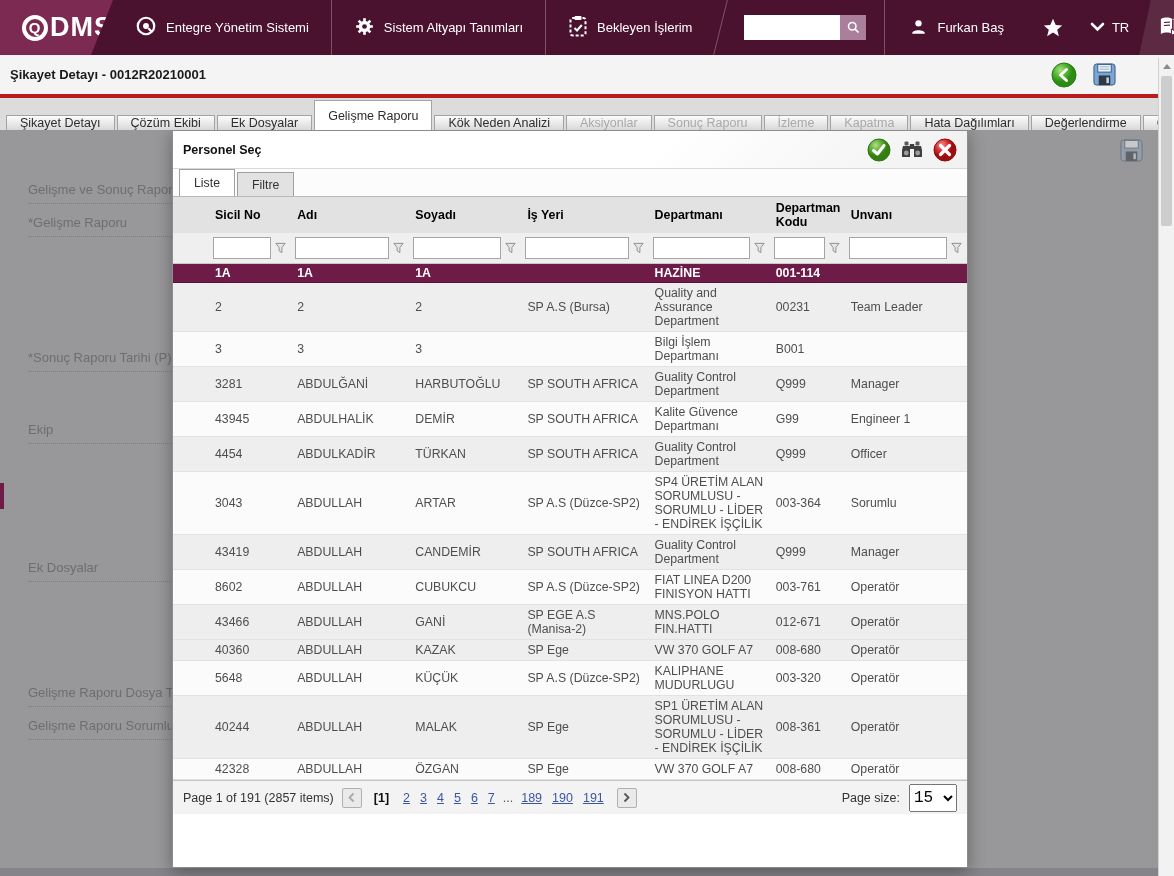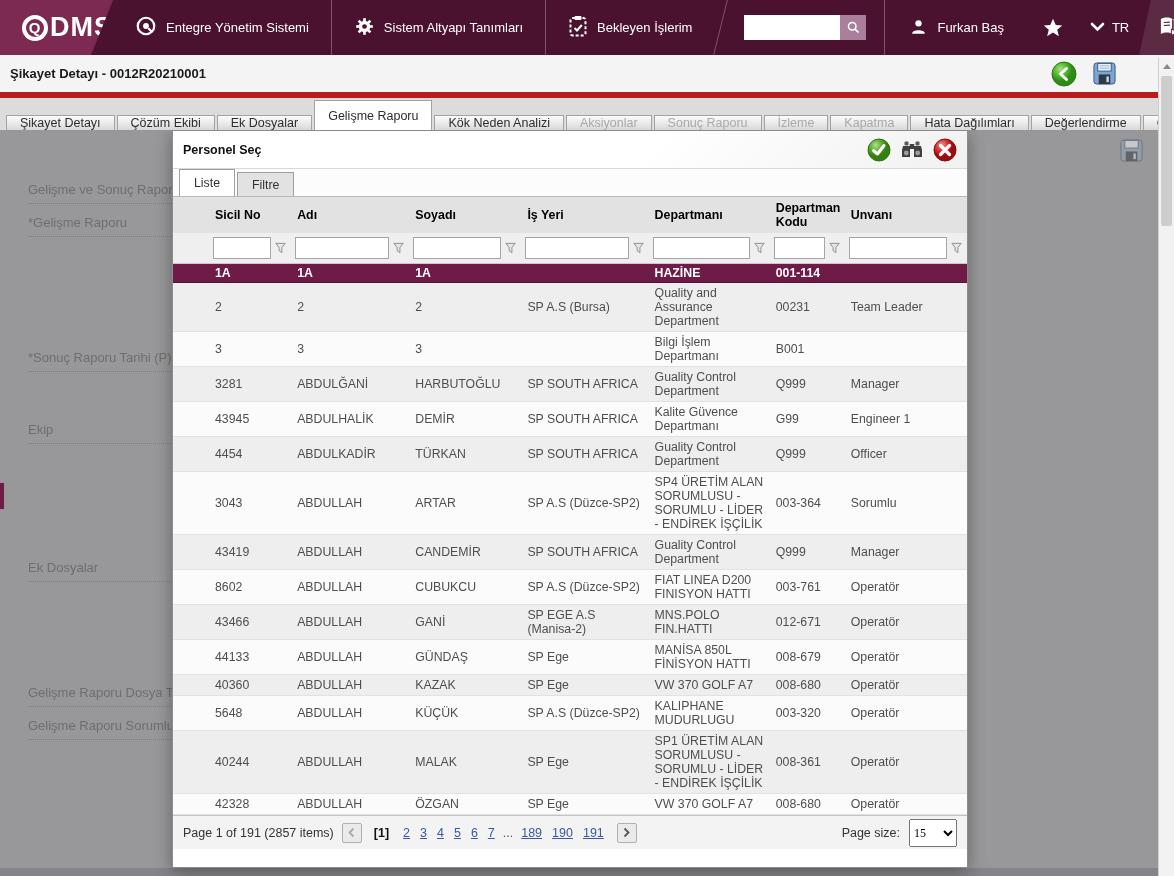--- a/index.html
+++ b/index.html
@@ -17,21 +17,21 @@
   .nav-search input { width:96px; height:25px; border:none; outline:none; padding:0 5px; font-size:12px; }
   .search-btn { width:26px; height:25px; background:#a97f9c; display:flex; align-items:center; justify-content:center; cursor:pointer; }
   .nav-user { display:flex; align-items:center; gap:9px; padding:0 24px; border-left:1px solid rgba(255,255,255,.28); white-space:nowrap; cursor:pointer; }
   .nav-right { margin-left:auto; display:flex; align-items:center; }
   .nav-ic { display:flex; align-items:center; justify-content:center; padding:0 14px; height:100%; cursor:pointer; }
   .nav-lang { display:flex; align-items:center; gap:7px; padding:0 12px; cursor:pointer; }
   .nav-book { background:rgba(255,255,255,.10); transform:skewX(-12deg); margin:0 4px; }
   .nav-book > span { transform:skewX(12deg); display:flex; }
 
   
-  .titlebar { position:absolute; top:55px; left:0; width:1174px; height:43px; background:#f4f4f4; border-bottom:6px solid #b91c1c; display:flex; align-items:center; padding:0 56px 0 10px; z-index:20; }
+  .titlebar { position:absolute; top:55px; left:0; width:1174px; height:43px; background:#f4f4f4; border-bottom:4px solid #b91c1c; display:flex; align-items:center; padding:0 56px 0 10px; z-index:20; }
   .page-title { font-weight:bold; color:#1a1a1a; }
   .tb-actions { margin-left:auto; display:flex; gap:15px; align-items:center; }
   .round-btn { width:26px; height:26px; cursor:pointer; display:flex; }
 
   
   .tabbar { position:absolute; top:98px; left:0; width:1158px; height:32px; background:#dcdcdc; display:flex; align-items:flex-end; padding-left:6px; z-index:20; }
   .tab { height:15px; display:flex; align-items:center; padding:0 13px; background:linear-gradient(#fcfcfc,#d8d8d8); border:1px solid #a3a3a3; border-bottom:none; margin-right:2px; font-size:12.5px; color:#2d2d2d; cursor:pointer; white-space:nowrap; }
   .tab.active { background:#fff; height:30px; }
   .tab.disabled { color:#a9a9a9; cursor:default; }
 
@@ -70,21 +70,21 @@
   .grid tr.selected td { background:#6e1b47; color:#fff; font-weight:bold; border-bottom:1px solid #57123a; padding:2px 6px; }
   .grid tr { cursor:pointer; }
 
   .pager { display:flex; align-items:center; gap:5px; border-top:1px solid #c3c3c3; background:#f3f3f3; padding:0 10px; height:34px; font-size:12.5px; color:#333; }
   .pbtn { width:20px; height:20px; border:1px solid #b0b0b0; background:#eaeaea; border-radius:2px; display:flex; align-items:center; justify-content:center; cursor:pointer; margin:0 3px; }
   .pbtn.disabled { cursor:default; }
   .pcur { font-weight:bold; color:#111; margin:0 4px; }
   .plink { color:#3a57a7; text-decoration:underline; margin:0 5px; cursor:pointer; }
   .pdots { color:#555; margin:0 3px; }
   .psize { margin-left:auto; display:flex; align-items:center; gap:9px; }
-  .psize select { width:48px; height:28px; font-size:12px; font-family:Liberation Serif, serif; }
+  .psize select { width:48px; height:28px; font-size:16px; font-family:Liberation Mono, monospace; }
   .modal-foot { flex:1; background:#fff; }
 </style>
 </head>
 <body>
 
 <div>
 
   <header class="navbar">
     <div class="logo">
       <span class="logo-q">Q</span>
@@ -467,30 +467,20 @@
             <tr class="even">
               <td></td>
               <td>43466</td>
               <td>ABDULLAH</td>
               <td>GANİ</td>
               <td>SP EGE A.S (Manisa-2)</td>
               <td>MNS.POLO FIN.HATTI</td>
               <td>012-671</td>
               <td>Operatör</td>
             </tr>
-            <tr class="odd">
-              <td></td>
-              <td>44133</td>
-              <td>ABDULLAH</td>
-              <td>GÜNDAŞ</td>
-              <td>SP Ege</td>
-              <td>MANİSA 850L FİNİSYON HATTI</td>
-              <td>008-679</td>
-              <td>Operatör</td>
-            </tr>
             <tr class="even">
               <td></td>
               <td>40360</td>
               <td>ABDULLAH</td>
               <td>KAZAK</td>
               <td>SP Ege</td>
               <td>VW 370 GOLF A7</td>
               <td>008-680</td>
               <td>Operatör</td>
             </tr>

